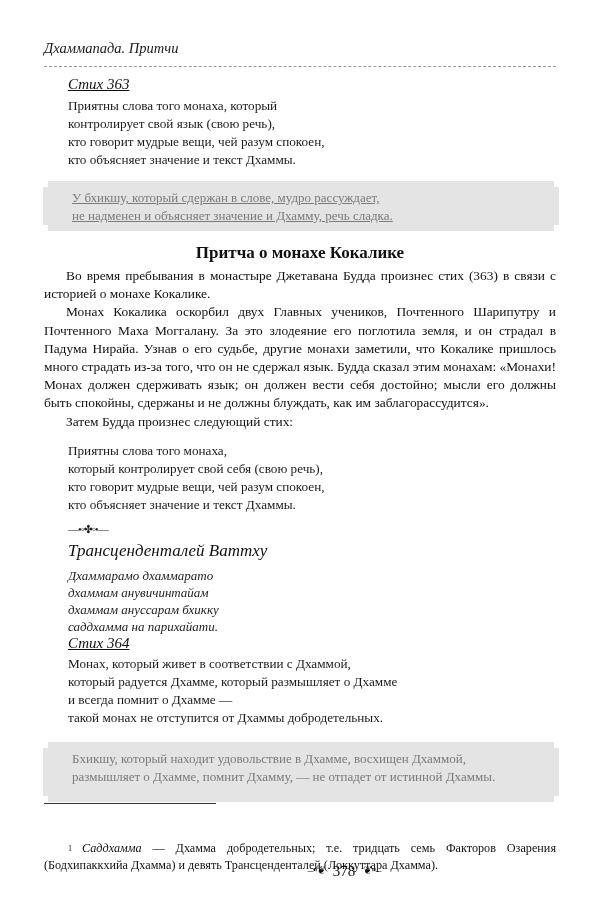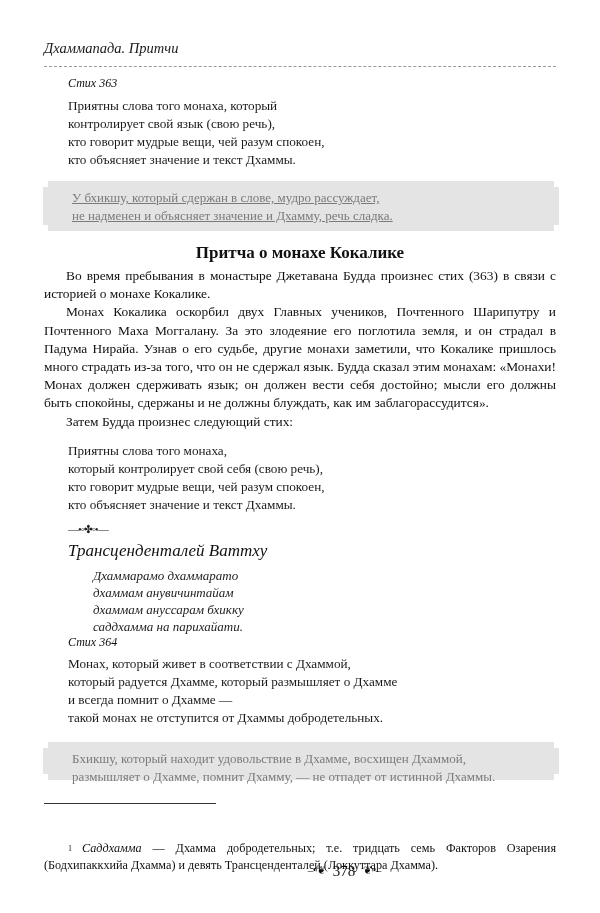--- a/index.html
+++ b/index.html
@@ -27,22 +27,23 @@
       position: absolute;
       left: 44px;
       top: 66px;
       width: 512px;
       height: 0;
       border-top: 1px dashed #9a9a9a;
     }
     .verse-title {
       position: absolute;
       font-style: italic;
-      font-size: 12px;
-      color: #111;
+      font-size: 15px;
+      color: #111;
+      text-decoration: underline;
     }
     .verse-block {
       position: absolute;
       font-size: 13.2px;
       line-height: 18px;
       color: #1a1a1a;
     }
     .verse-block div { white-space: nowrap; }
     .gray-box {
       position: absolute;
@@ -106,21 +107,21 @@
     }
     .pali-block {
       position: absolute;
       left: 68px;
       top: 567px;
       font-style: italic;
       font-size: 13px;
       line-height: 17px;
       color: #222;
     }
-    .pali-block div { white-space: nowrap; margin-left: 25px; }
+    .pali-block div { white-space: nowrap; }
     .footnote-rule {
       position: absolute;
       left: 44px;
       top: 803px;
       width: 172px;
       border-top: 1px solid #333;
     }
     .footnote {
       position: absolute;
       left: 44px;
@@ -200,21 +201,21 @@
 </div>
 
 <div class="verse-title" style="left:68px; top:635px;">Стих 364</div>
 <div class="verse-block" style="left:68px; top:655px;">
   <div>Монах, который живет в соответствии с Дхаммой,</div>
   <div>который радуется Дхамме, который размышляет о Дхамме</div>
   <div>и всегда помнит о Дхамме —</div>
   <div>такой монах не отступится от Дхаммы добродетельных.</div>
 </div>
 
-<div class="gray-box" style="top:742px; height:38px;">
+<div class="gray-box" style="top:742px; height:60px;">
   <div>Бхикшу, который находит удовольствие в Дхамме, восхищен Дхаммой,</div>
   <div>размышляет о Дхамме, помнит Дхамму, — не отпадет от истинной Дхаммы.</div>
 </div>
 
 <div class="footnote-rule"></div>
 <div class="footnote"><span class="fn-num">1</span><span class="fn-term">Саддхамма</span><span> — Дхамма добродетельных; т.е. тридцать семь Факторов Озарения (Бодхипаккхийа Дхамма) и девять Трансценденталей (Локкуттара Дхамма).</span></div>
 
 <div class="page-number">
   <span class="orn">–⁌❦</span>
   <span>378</span>

